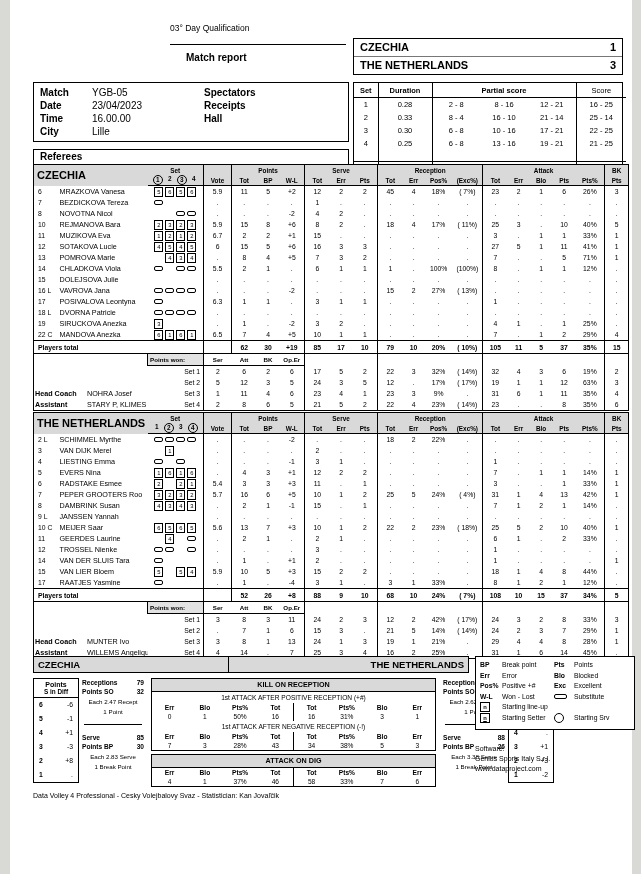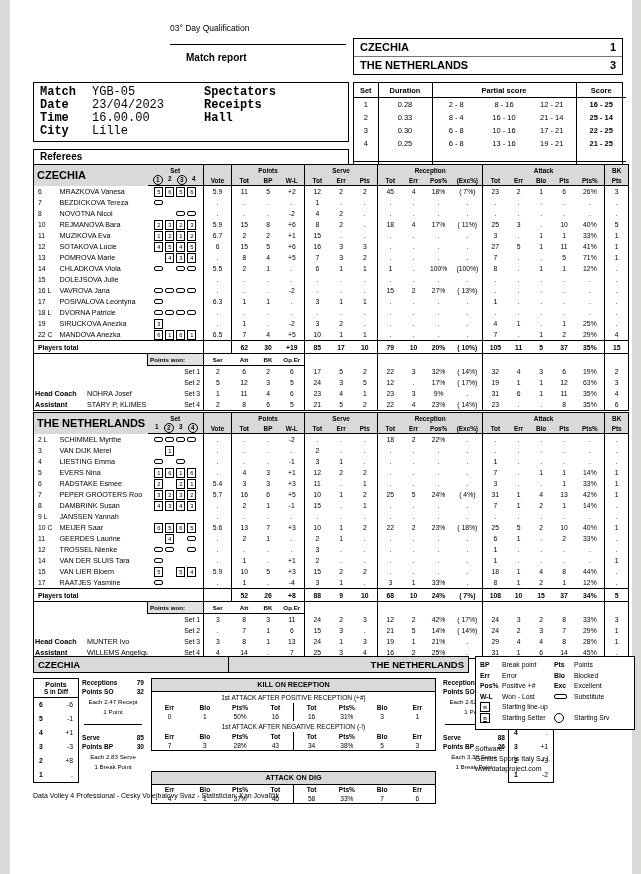--- a/index.html
+++ b/index.html
@@ -11,30 +11,30 @@
   .hdr-title{position:absolute;left:137px;top:6px;font-size:11.5px;font-weight:bold;white-space:nowrap;}
   .hdr-sub{position:absolute;left:137px;top:23px;font-size:8.5px;}
   .hdr-line{position:absolute;left:137px;top:44px;width:176px;border-top:1.5px solid #000;}
   .match-report{position:absolute;left:137px;top:52px;font-size:10px;font-weight:bold;padding-left:16px;}
 
   .score-box{position:absolute;left:320px;top:38px;width:268px;border:1.5px solid #000;background:#fff;}
   .score-row{display:flex;justify-content:space-between;padding:1px 6px;font-size:11px;font-weight:bold;height:15px;line-height:15px;}
   .score-row + .score-row{border-top:0.5px solid #777;}
 
   .info-box{position:absolute;left:0;top:82px;width:308px;border:1.2px solid #000;padding:3px 0 3px 6px;}
-  .info-grid{display:grid;grid-template-columns:52px 112px 72px 1fr;line-height:13px;font-size:12px;font-family:Liberation Mono, monospace;}
+  .info-grid{display:grid;grid-template-columns:52px 112px 72px 1fr;line-height:13px;font-size:10px;}
   .info-grid .lab{font-weight:bold;}
   .ref-box{position:absolute;left:0;top:149px;width:308px;border:1.2px solid #000;height:14px;line-height:14px;padding-left:6px;font-size:10px;font-weight:bold;}
 
   .set-box{position:absolute;left:320px;top:82px;width:268px;border:1.5px solid #000;background:#fff;}
   .set-tbl{border-collapse:collapse;width:100%;font-size:7.5px;table-layout:fixed;}
   .set-tbl th{font-weight:bold;border-bottom:1.2px solid #000;height:12px;}
   .set-tbl td{text-align:center;height:11px;}
   .set-tbl .vl{border-left:1px solid #000;}
-  .set-tbl .score{font-weight:bold;}
+  .set-tbl .score{font-weight:normal;}
   .set-tbl .spacer td{height:9px;}
   .set-tbl .totrow td{border-top:1px solid #000;height:13px;}
 
   
   .tt{border-collapse:collapse;table-layout:fixed;width:595px;border:1.5px solid #000;position:absolute;left:0;background:#fff;}
   .tt td,.tt th{padding:0 1px;font-size:6.8px;text-align:center;height:11px;overflow:hidden;white-space:nowrap;}
   .tt thead th{background:#d9d9d9;font-size:6.4px;height:10px;}
   .tt thead tr:last-child th{border-bottom:1.2px solid #000;}
   .tt .teamname{font-size:11px;font-weight:bold;text-align:left;padding-left:3px;}
   .tt .gl{border-left:1px solid #000;}
@@ -72,21 +72,21 @@
   .statcol .note{text-align:center;font-size:6.2px;line-height:8px;margin-top:2px;}
   .statcol hr{border:none;border-top:1px solid #000;margin:8px 2px;}
   .killwrap{flex:1;margin:0 4px;}
   .killbox{border:1.2px solid #000;}
   .killtitle{background:#d9d9d9;border-bottom:1px solid #000;text-align:center;font-weight:bold;font-size:7.2px;height:12px;line-height:12px;}
   .killsub{text-align:center;font-size:6.6px;line-height:10px;margin-top:1px;}
   .killgrid{display:flex;text-align:center;font-size:6.6px;line-height:9px;}
   .killgrid span{flex:1;}
   .killgrid.hd span{font-weight:bold;}
   .killgrid .mid{border-left:1px solid #000;}
-  .digbox{border:1.2px solid #000;margin-top:20px;}
+  .digbox{border:1.2px solid #000;margin-top:3px;}
   .legend{position:absolute;left:442px;top:0px;width:150px;border:1.2px solid #000;padding:3px 4px;font-size:6.8px;background:#fff;}
   .lg-row{display:flex;line-height:10.5px;}
   .lg-row .a{font-weight:bold;width:22px;}
   .lg-row .d{width:52px;}
   .lg-row .a2{font-weight:bold;width:20px;}
   .lg-row .d2{flex:1;}
   .lg-ico{display:inline-flex;align-items:center;}
   .software{position:absolute;left:442px;top:88px;font-size:7px;line-height:10px;}
   .footer{position:absolute;left:0;top:792px;font-size:7px;}
 </style>

